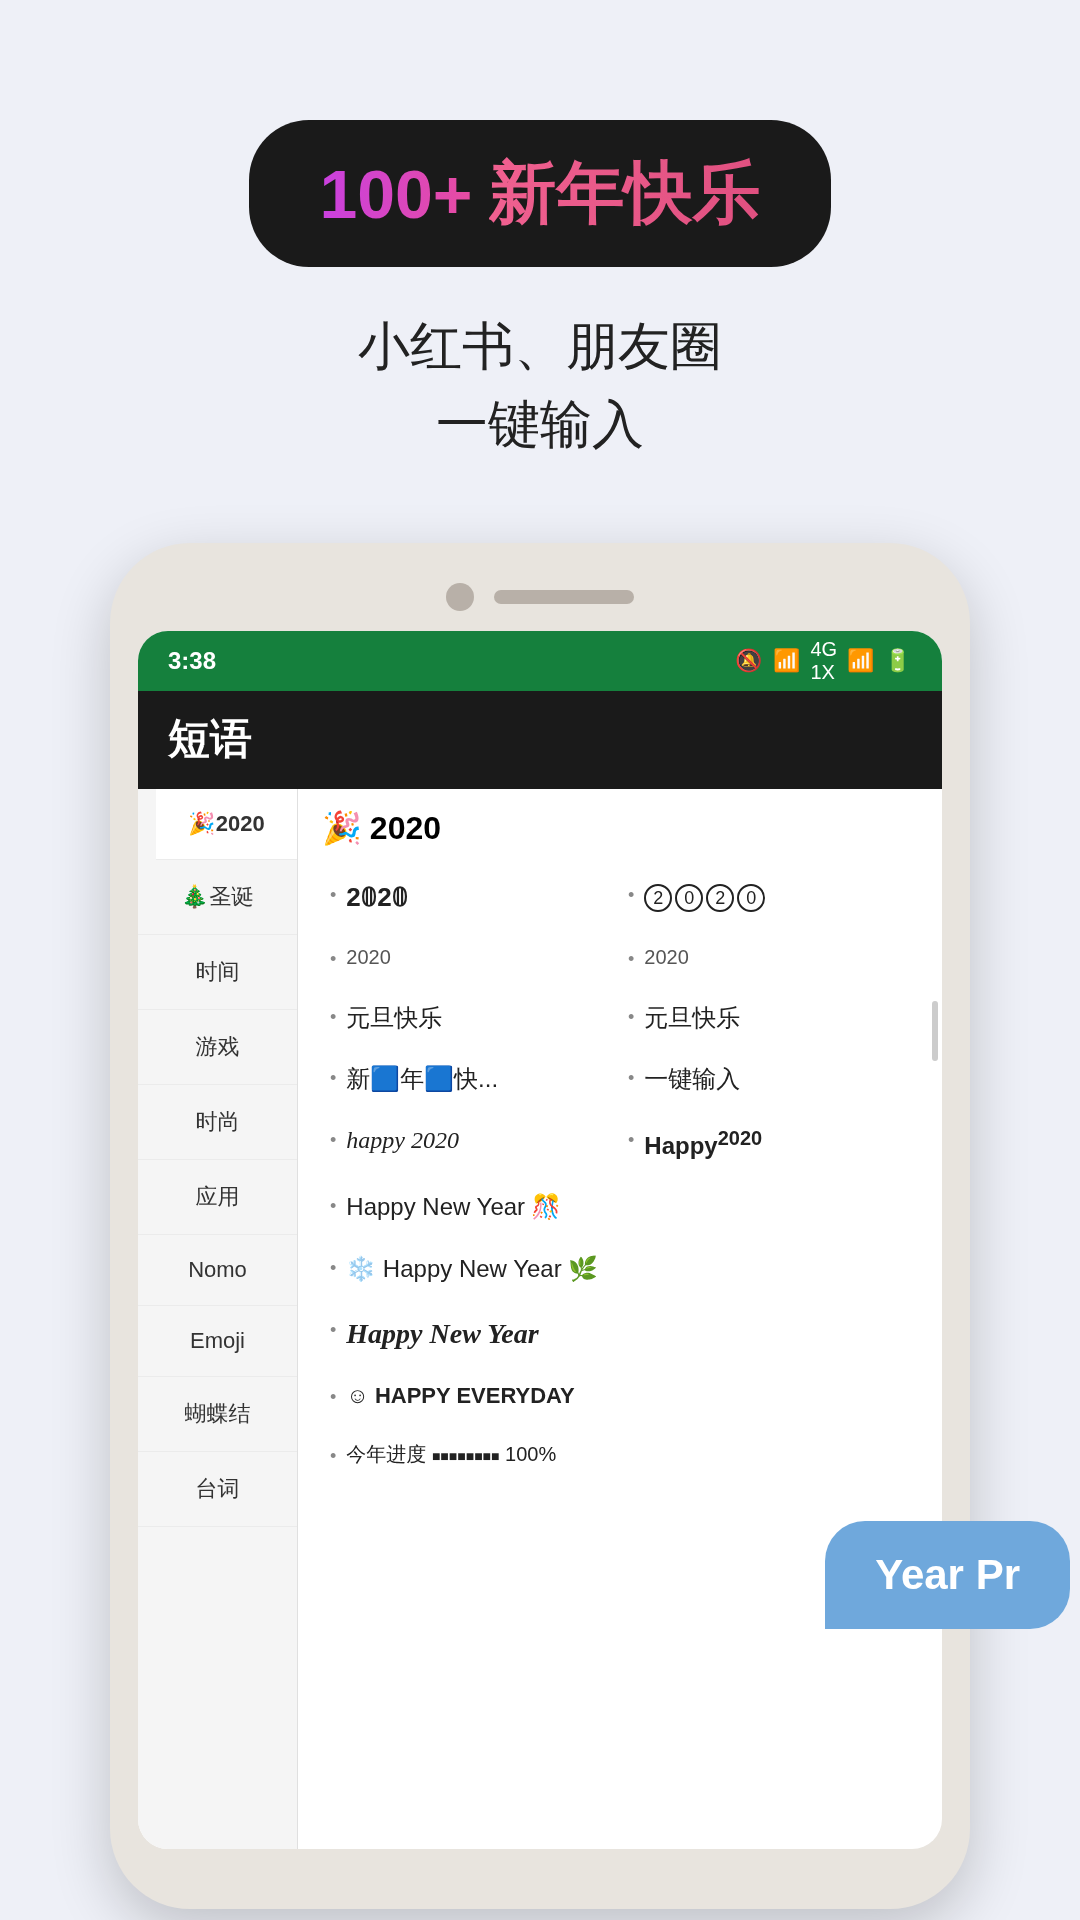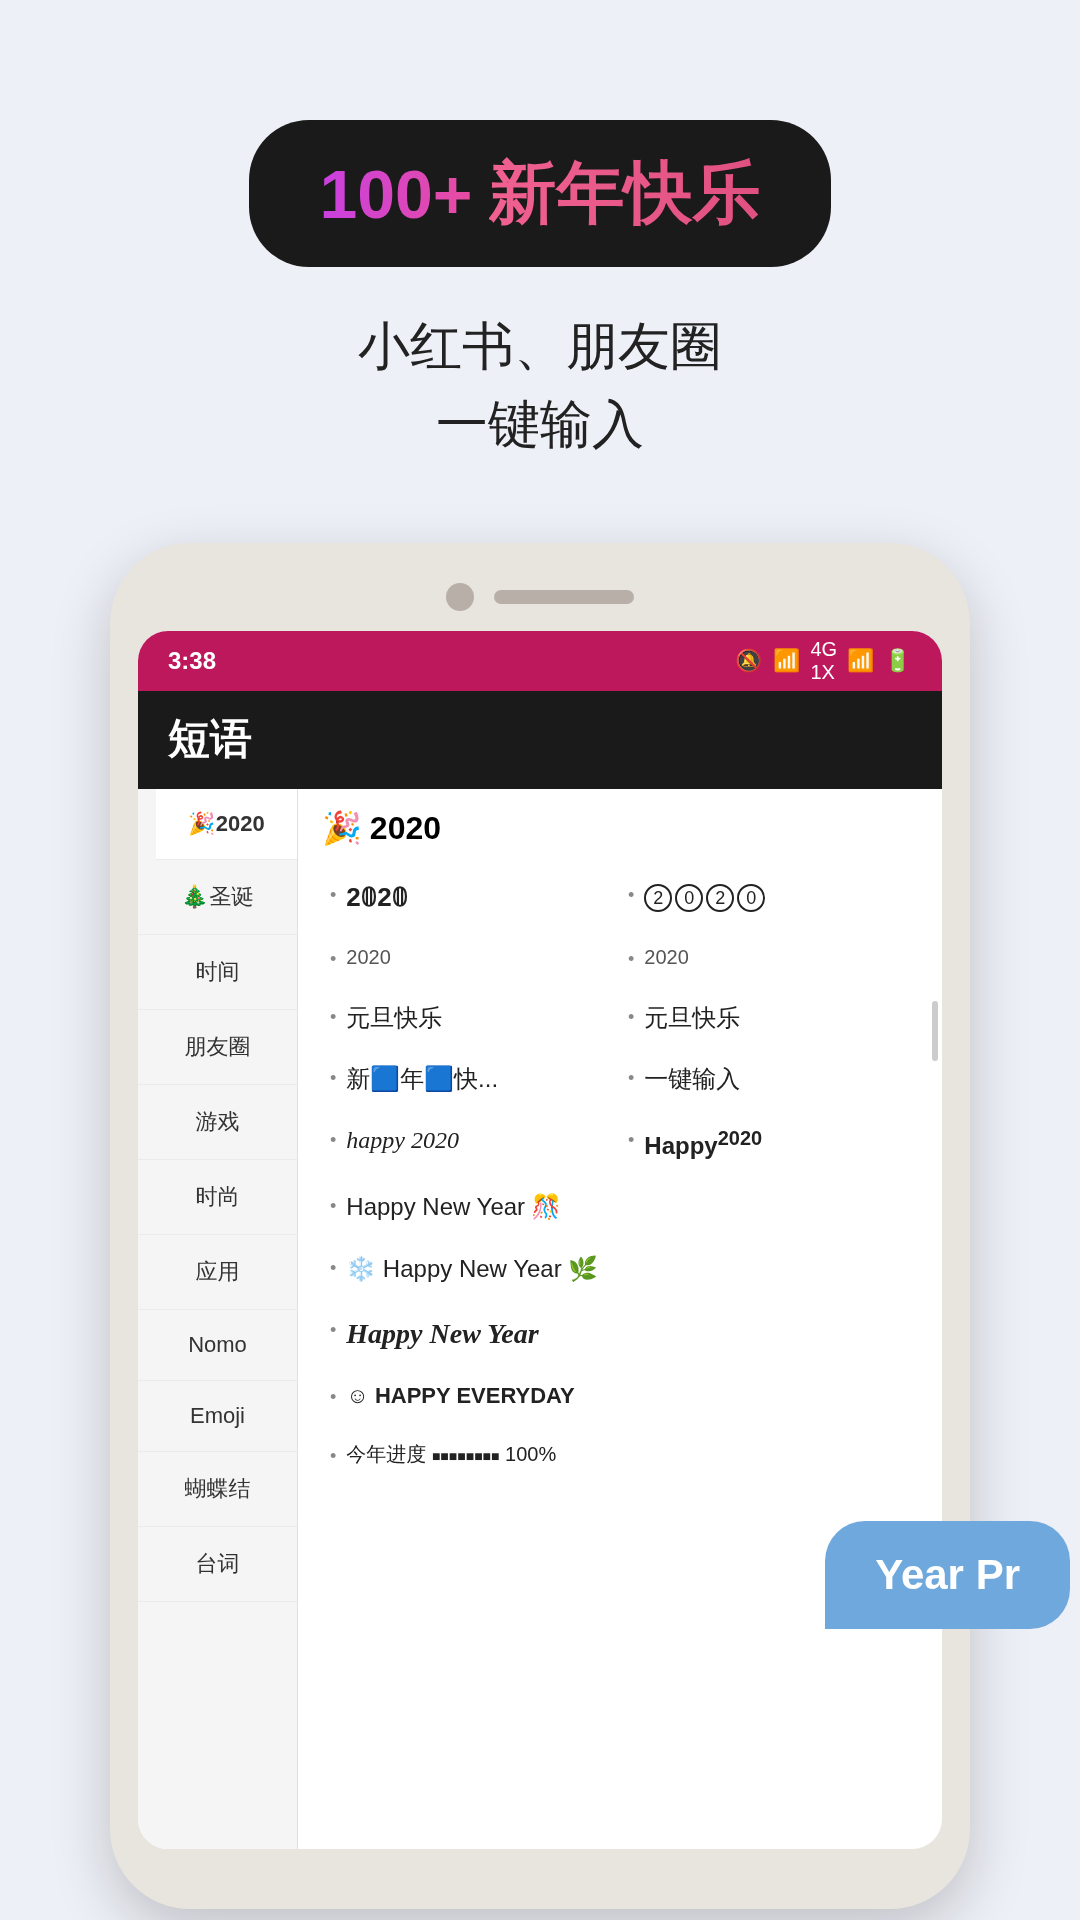--- a/index.html
+++ b/index.html
@@ -93,21 +93,21 @@
     
     .phone-screen {
       background: #fff;
       border-radius: 30px;
       overflow: hidden;
       position: relative;
     }
 
     
     .status-bar {
-      background: #be185d;
+      background: #15803d;
       height: 60px;
       display: flex;
       align-items: center;
       justify-content: space-between;
       padding: 0 30px;
       color: #fff;
       font-size: 24px;
     }
     .status-time { font-weight: 600; }
     .status-icons { display: flex; gap: 10px; align-items: center; font-size: 22px; }
@@ -259,21 +259,20 @@
       <div class="app-header">
         <div class="app-title">短语</div>
       </div>
 
       <div class="content-area">
 
         <div class="sidebar">
           <div class="sidebar-item active">🎉2020</div>
           <div class="sidebar-item">🎄圣诞</div>
           <div class="sidebar-item">时间</div>
-          <div class="sidebar-item">朋友圈</div>
           <div class="sidebar-item">游戏</div>
           <div class="sidebar-item">时尚</div>
           <div class="sidebar-item">应用</div>
           <div class="sidebar-item">Nomo</div>
           <div class="sidebar-item">Emoji</div>
           <div class="sidebar-item">蝴蝶结</div>
           <div class="sidebar-item">台词</div>
         </div>
 
         <div class="main-content">

